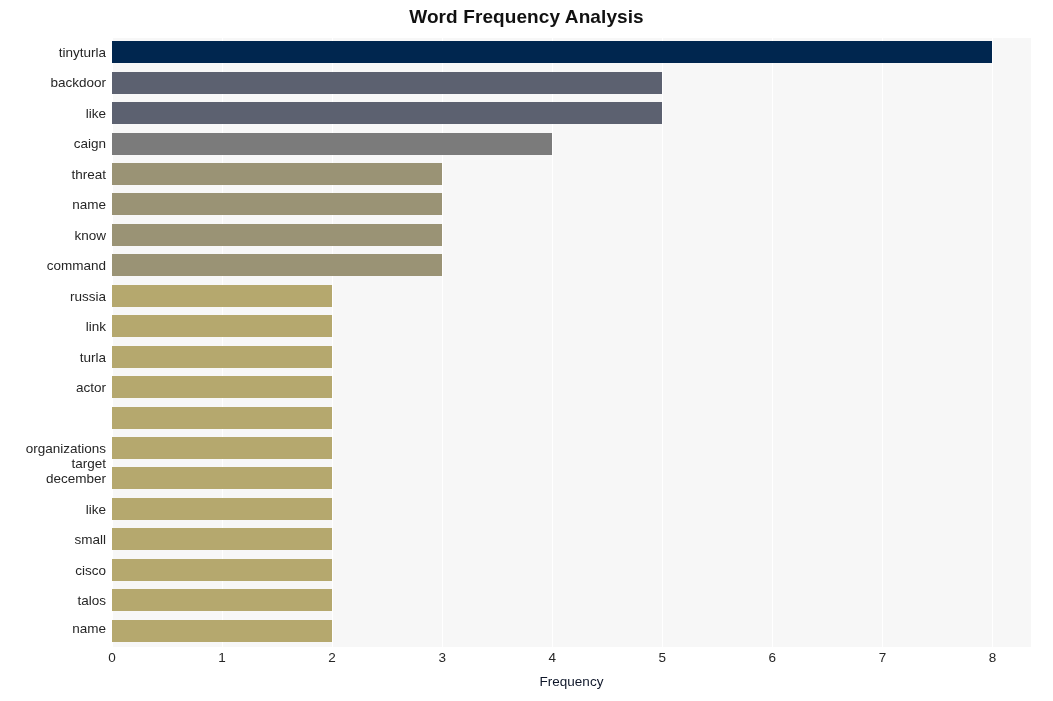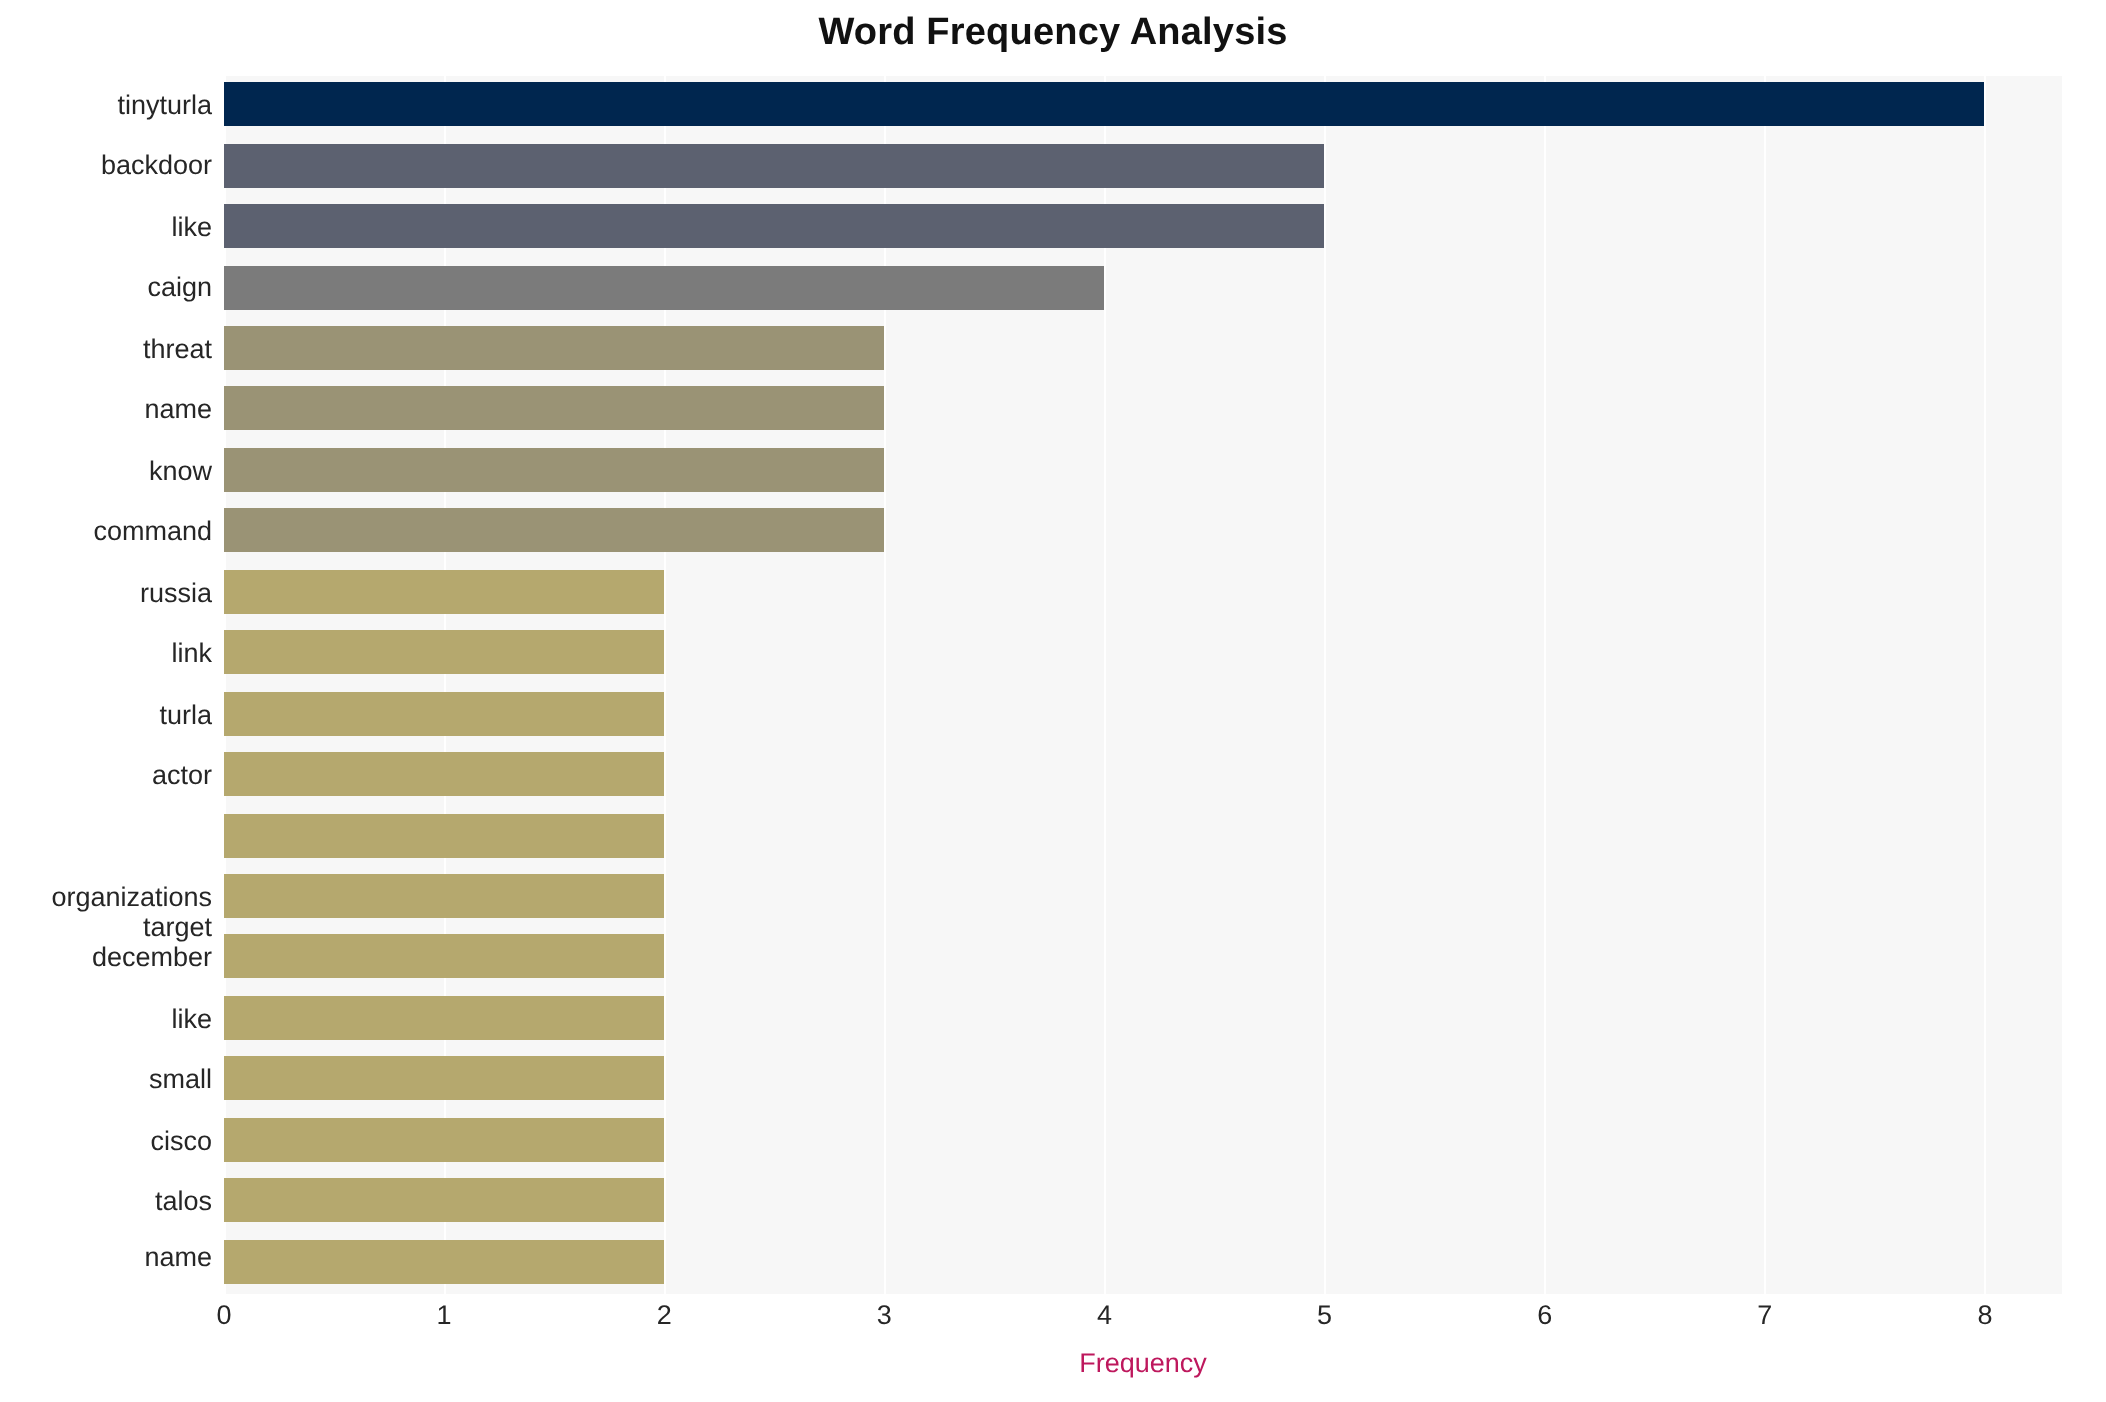--- a/index.html
+++ b/index.html
@@ -100,21 +100,21 @@
     color: #262626;
     text-align: center;
   }
   #x-axis-title {
     position: absolute;
     left: 112px;
     top: 674px;
     width: 919px;
     text-align: center;
     font-size: 13.5px;
-    color: #be185d;
+    color: #0f172a;
   }
 </style>
 </head>
 <body>
 
 <div id="figure">
 
   <div id="chart-title">Word Frequency Analysis</div>
 
   <div id="plot-area">

